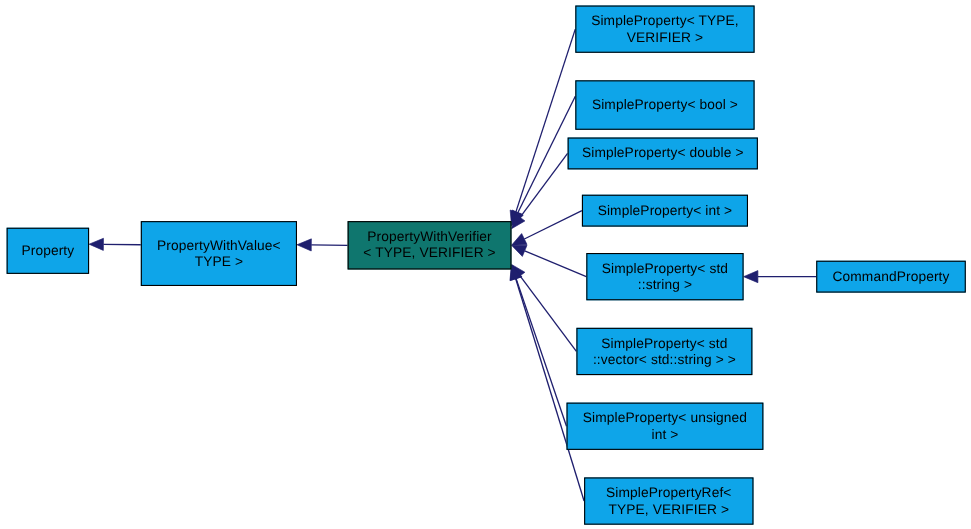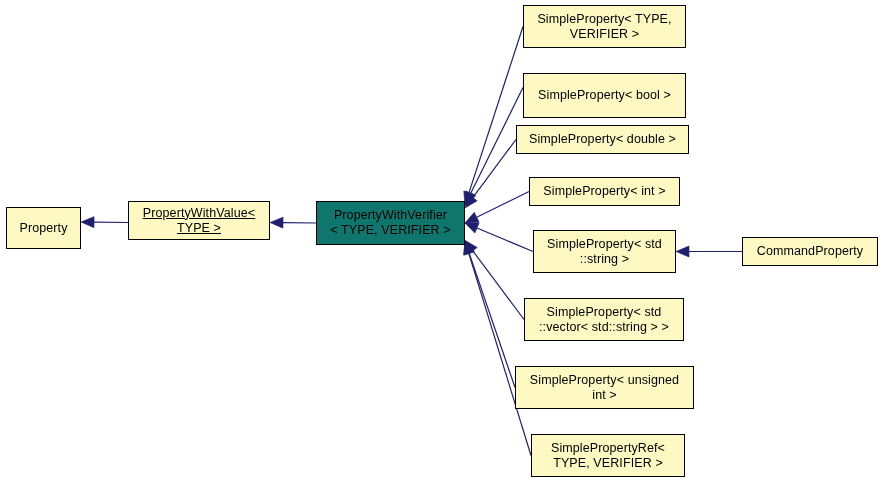--- a/index.html
+++ b/index.html
@@ -20,21 +20,21 @@
     left: 0;
     top: 0;
     width: 883px;
     height: 481px;
     pointer-events: none;
   }
   .node {
     position: absolute;
     box-sizing: border-box;
     border: 1px solid #000000;
-    background: #fef9c3;
+    background: #0ea5e9;
     display: flex;
     align-items: center;
     justify-content: center;
     text-align: center;
     font-size: 12.5px;
     line-height: 15px;
     color: #000000;
     letter-spacing: 0.1px;
     white-space: pre-line;
     z-index: 2;
@@ -71,21 +71,21 @@
       <polygon points="465,240.37 468.36140059202523,254.0795217298027 477.1799545270027,247.5043330255986" fill="#1f1f6e" stroke="#1f1f6e" stroke-width="0.6"></polygon>
       <line x1="469.19903562455943" y1="253.30317437995905" x2="515" y2="387.5" stroke="#1f1f6e" stroke-width="1.2"></line>
       <polygon points="465,241 463.99384646380753,255.07968945188802 474.4042247853113,251.52665930803008" fill="#1f1f6e" stroke="#1f1f6e" stroke-width="0.6"></polygon>
       <line x1="468.8231160348878" y1="253.42512711338534" x2="531" y2="455.5" stroke="#1f1f6e" stroke-width="1.2"></line>
       <polygon points="465,241 463.5663314869171,255.04259928199173 474.0799005828585,251.80765494477896" fill="#1f1f6e" stroke="#1f1f6e" stroke-width="0.6"></polygon>
       <line x1="689" y1="251.5" x2="742" y2="251.5" stroke="#1f1f6e" stroke-width="1.2"></line>
       <polygon points="676,251.5 689,257 689,246" fill="#1f1f6e" stroke="#1f1f6e" stroke-width="0.6"></polygon>
     </svg>
 
 <div class="node" style="left: 6px; top: 207px; width: 75px; height: 42px;"><span class="node-label">Property</span></div>
-    <div class="node" style="left: 128px; top: 201px; width: 142px; height: 39px; text-decoration: underline;"><span class="node-label">PropertyWithValue&lt;
+    <div class="node" style="left: 128px; top: 201px; width: 142px; height: 59px;"><span class="node-label">PropertyWithValue&lt;
 TYPE &gt;</span></div>
     <div class="node highlight" style="left: 316px; top: 201px; width: 149px; height: 44px;"><span class="node-label">PropertyWithVerifier
 &lt; TYPE, VERIFIER &gt;</span></div>
     <div class="node" style="left: 523px; top: 5px; width: 163px; height: 43px;"><span class="node-label">SimpleProperty&lt; TYPE,
 VERIFIER &gt;</span></div>
     <div class="node" style="left: 523px; top: 73px; width: 163px; height: 45px;"><span class="node-label">SimpleProperty&lt; bool &gt;</span></div>
     <div class="node" style="left: 516px; top: 125px; width: 173px; height: 29px; align-items: center;"><span class="node-label">SimpleProperty&lt; double &gt;</span></div>
     <div class="node" style="left: 529px; top: 177px; width: 151px; height: 29px;"><span class="node-label">SimpleProperty&lt; int &gt;</span></div>
     <div class="node" style="left: 533px; top: 230px; width: 143px; height: 43px;"><span class="node-label">SimpleProperty&lt; std
 ::string &gt;</span></div>

